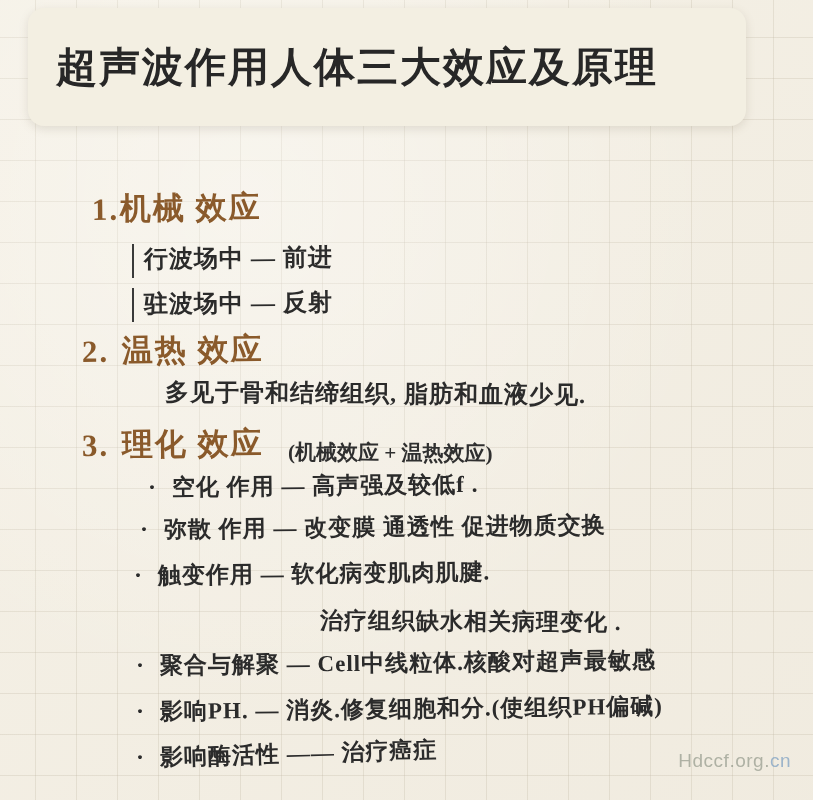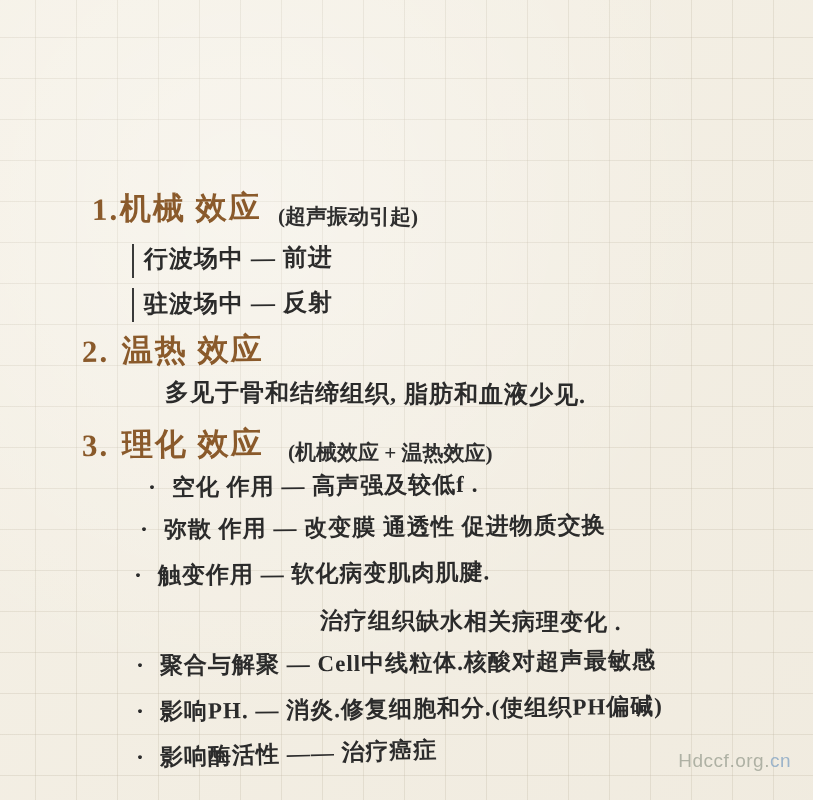--- a/index.html
+++ b/index.html
@@ -130,26 +130,28 @@
     margin-left: 9px;
   }
   #watermark .cn { color: rgba(110,150,190,0.65); }
 </style>
 </head>
 <body>
 
 <div id="page">
   <div id="paper-texture"></div>
 
+  <div id="title-card">
+    <div id="title-text">超声波作用人体三大效应及原理</div>
+  </div>
 
   <div id="notes">
 
     <span class="ln num hd sk2" style="left:92px; top:42px;">1.</span>
     <span class="ln hd sk2" style="left:120px; top:38px;">机械 效应</span>
-    <span class="ln paren sk4" style="left:278px; top:52px;">(超声振动引起)</span>
 
     <div class="tick" style="left:132px; top:94px; height:34px;"></div>
     <span class="ln body sk2" style="left:144px; top:93px;">行波场中 — 前进</span>
 
     <div class="tick" style="left:132px; top:138px; height:34px;"></div>
     <span class="ln body sk2" style="left:144px; top:138px;">驻波场中 — 反射</span>
 
     <span class="ln num hd sk2" style="left:82px; top:184px;">2.</span>
     <span class="ln hd sk2" style="left:122px; top:180px;">温热 效应</span>
     <span class="ln body sk4" style="left:165px; top:226px;">多见于骨和结缔组织, 脂肪和血液少见.</span>

